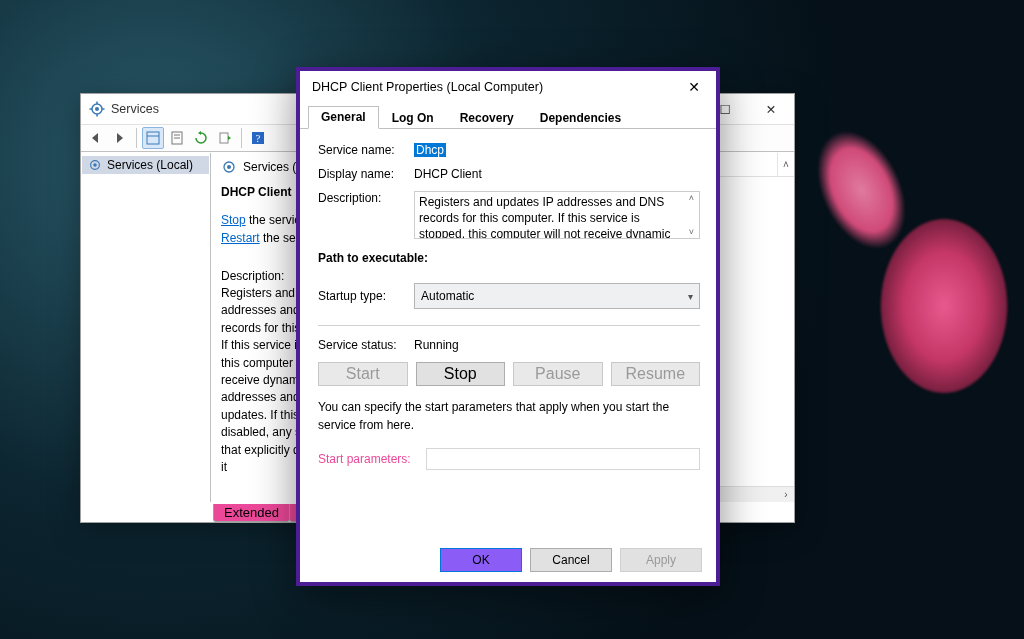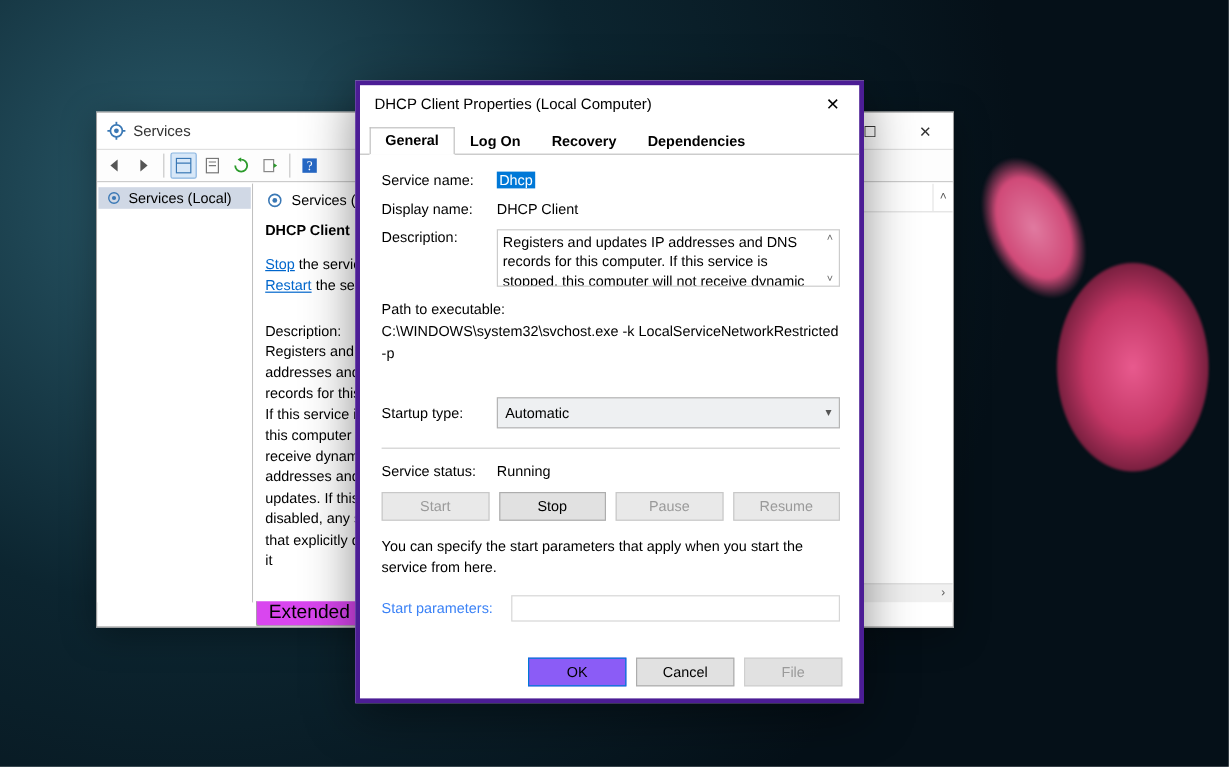--- a/index.html
+++ b/index.html
@@ -114,22 +114,22 @@
     border-top:1px solid #ddd; background:#f0f0f0;
     display:flex; justify-content:flex-end; align-items:center;
   }
   .hscroll-hint .arrow{ width:16px;height:16px; display:flex; align-items:center; justify-content:center; font-size:10px; color:#555;}
 
   .bottom-tabs{
     position:absolute; left:132px; bottom:0; height:20px;
     display:flex; align-items:flex-end;
   }
   .bottom-tabs .btab{
-    border:1px solid #a0a0a0; border-top:none; background:#d946ef;
-    padding:1px 10px; font-size:16px; margin-right:-1px;
+    border:1px solid #a0a0a0; border-top:none; background:#ec4899;
+    padding:1px 10px; font-size:13px; margin-right:-1px;
     border-radius:0 0 3px 3px;
   }
 
   
   .prop-dialog{
     position:absolute;
     left:296px; top:67px;
     width:424px; height:519px;
     background:#fff;
     border:4px solid #4c1d95;
@@ -171,38 +171,38 @@
   .desc-box{
     flex:1; height:48px; border:1px solid #ccc; overflow:hidden;
     padding:2px 16px 2px 4px; line-height:1.35; position:relative;
     font-size:12px;
   }
   .desc-box .scroll-arrows{
     position:absolute; right:0; top:0; bottom:0; width:15px;
     display:flex; flex-direction:column; justify-content:space-between;
     color:#666; font-size:9px; text-align:center;
   }
-  .path-block{ margin:4px 0 28px; line-height:1.5;}
+  .path-block{ margin:4px 0 16px; line-height:1.5;font-weight:bold;}
   .combo{
     flex:1; height:22px; border:1px solid #b5b5b5; background:#eef0f2;
     display:flex; align-items:center; padding:12px 6px; justify-content:space-between;
     color:#000;
   }
   .combo .chev{ color:#555; font-size:10px;}
   .hr{ height:1px; background:#d0d0d0; margin:16px 0 12px;}
   .btn-row{ display:flex; gap:8px; margin:8px 0 12px;}
   .btn{
     flex:1; height:24px; background:#e9e9e9; border:1px solid #c8c8c8;
-    display:flex; align-items:center; justify-content:center; font-size:12px;
+    display:flex; align-items:center; justify-content:center; font-size:16px;
   }
   .btn.enabled{ background:#e1e1e1; border:1px solid #adadad; color:#000;}
   .btn.disabled{ color:#9a9a9a;}
   .hint{ line-height:1.5; margin-bottom:14px;}
   .param-row{ display:flex; align-items:center; gap:12px;}
-  .param-row .plabel{ color:#3b82f6;}
+  .param-row .plabel{ color:#ec4899;}
   .param-row input{
     flex:1; height:22px; border:1px solid #d6d6d6; background:#fff; padding:0 4px;
     font-family:inherit; font-size:12px;
   }
 
   .dlg-buttons{
     position:absolute; bottom:10px; right:14px; display:flex; gap:8px;
   }
   .dlg-buttons .dbtn{
     width:82px; height:24px; display:flex; align-items:center; justify-content:center;
@@ -442,21 +442,20 @@
         <span>Registers and updates IP addresses and DNS records for this computer. If this service is stopped, this computer will not receive dynamic IP addresses</span>
         <div class="scroll-arrows">
           <span>˄</span>
           <span>˅</span>
         </div>
       </div>
     </div>
 
     <div class="path-block">
       <div>Path to executable:</div>
-      <div>C:\WINDOWS\system32\svchost.exe -k LocalServiceNetworkRestricted -p</div>
     </div>
 
     <div class="prop-row" style="align-items:center">
       <div class="plabel">Startup type:</div>
       <div class="combo">
         <span>Automatic</span>
         <span class="chev">▾</span>
       </div>
     </div>
 
@@ -478,15 +477,15 @@
 
     <div class="param-row">
       <div class="plabel" style="width:96px">Start parameters:</div>
       <input type="text" disabled="" value="" style="">
     </div>
   </div>
 
   <div class="dlg-buttons">
     <div class="dbtn default">OK</div>
     <div class="dbtn">Cancel</div>
-    <div class="dbtn disabled">File</div>
+    <div class="dbtn disabled">Apply</div>
   </div>
 </div>
 
 </body></html>

